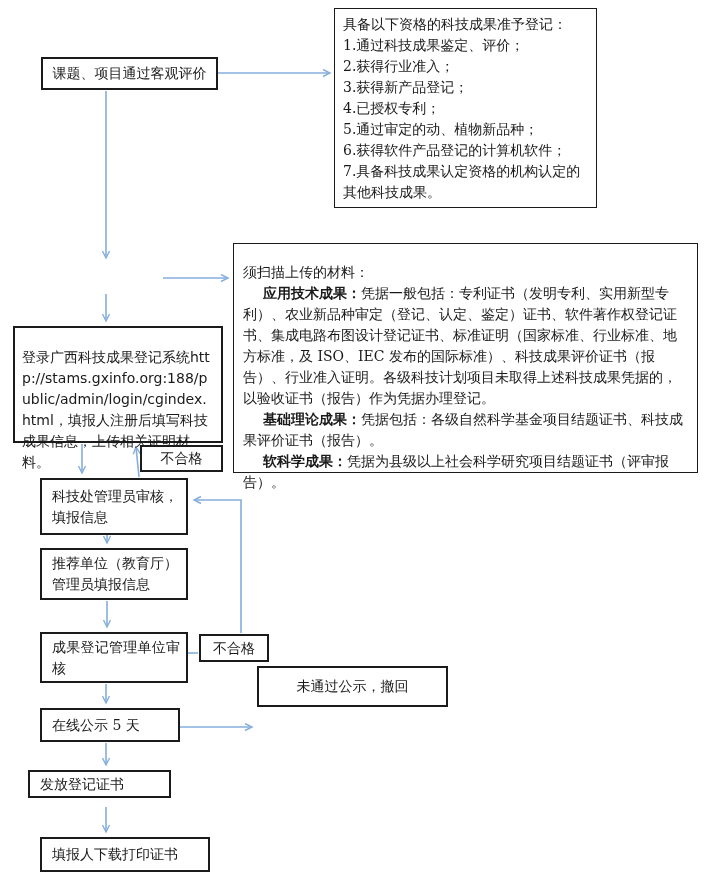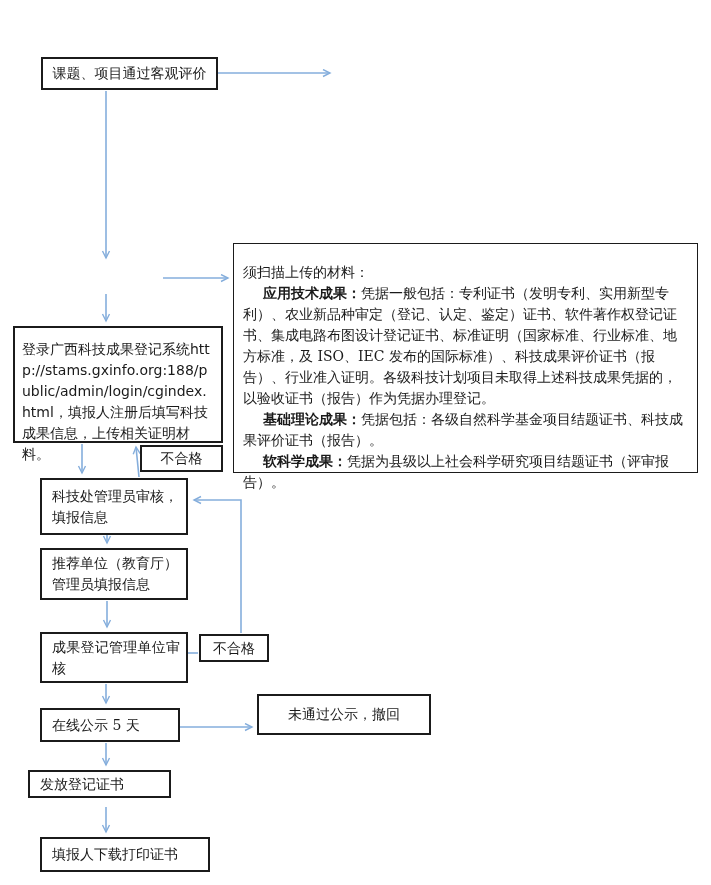--- a/index.html
+++ b/index.html
@@ -41,40 +41,40 @@
   }
   .pad-l { padding-left: 10px; padding-right: 6px; }
   
   .start-box   { left: 41px;  top: 57px;  width: 177px; height: 33px; }
   
   .elig-box    { left: 334px; top: 8px;   width: 263px; height: 200px; padding: 5px 8px; }
   .elig-box div { line-height: 21px; }
   
   .prep-box    { left: 47px;  top: 263px; width: 116px; height: 30px; }
   
-  .login-box   { left: 13px;  top: 326px; width: 210px; height: 117px; padding: 11px 7px; word-break: break-all; }
+  .login-box   { left: 13px;  top: 326px; width: 210px; height: 117px; padding: 19px 7px; word-break: break-all; }
   .login-box .url { font-family: "DejaVu Sans", "Liberation Sans", sans-serif; }
   
   .mat-box     { left: 233px; top: 243px; width: 465px; height: 230px; padding: 18px 9px; }
   .mat-box p   { margin: 0; }
   .mat-box b   { font-weight: bold; margin-left: 20px; }
   
   .reject1-box { left: 140px; top: 445px; width: 83px;  height: 27px; }
   
   .dept-box    { left: 40px;  top: 478px; width: 148px; height: 57px; }
   
   .recom-box   { left: 40px;  top: 548px; width: 148px; height: 52px; }
   
   .registry-box{ left: 40px;  top: 632px; width: 148px; height: 51px; text-align: justify; }
   
   .reject2-box { left: 199px; top: 634px; width: 70px;  height: 28px; }
   
   .pub-box     { left: 40px;  top: 708px; width: 140px; height: 34px; }
   
-  .withdraw-box{ left: 257px; top: 694px; width: 174px; height: 41px; }
+  .withdraw-box{ left: 257px; top: 666px; width: 191px; height: 41px; }
   
   .cert-box    { left: 28px;  top: 770px; width: 143px; height: 28px; }
   
   .dl-box      { left: 40px;  top: 837px; width: 170px; height: 35px; }
 </style>
 </head>
 <body>
 
 <div class="canvas">
 
@@ -97,20 +97,30 @@
       <path d="M241,633 V500 H194" marker-end="url(#arw)"></path>
       <path d="M106,684 V703" marker-end="url(#arw)"></path>
       <path d="M180,727 H252" marker-end="url(#arw)"></path>
       <path d="M106,743 V765" marker-end="url(#arw)"></path>
       <path d="M106,807 V832" marker-end="url(#arw)"></path>
     </g>
   </svg>
 
   <div class="box start-box vcenter hcenter">课题、项目通过客观评价</div>
 
+  <div class="box elig-box thin">
+    <div>具备以下资格的科技成果准予登记：</div>
+    <div>1.通过科技成果鉴定、评价；</div>
+    <div>2.获得行业准入；</div>
+    <div>3.获得新产品登记；</div>
+    <div>4.已授权专利；</div>
+    <div>5.通过审定的动、植物新品种；</div>
+    <div>6.获得软件产品登记的计算机软件；</div>
+    <div>7.具备科技成果认定资格的机构认定的其他科技成果。</div>
+  </div>
 
 
   <div class="box login-box">
     <span>登录广西科技成果登记系统</span><span class="url">http://stams.gxinfo.org:188/public/admin/login/cgindex.html</span><span>，填报人注册后填写科技成果信息，上传相关证明材料。</span>
   </div>
 
   <div class="box mat-box thin">
     <p>须扫描上传的材料：</p>
     <p><b>应用技术成果：</b><span>凭据一般包括：专利证书（发明专利、实用新型专利）、农业新品种审定（登记、认定、鉴定）证书、软件著作权登记证书、集成电路布图设计登记证书、标准证明（国家标准、行业标准、地方标准，及 ISO、IEC 发布的国际标准）、科技成果评价证书（报告）、行业准入证明。各级科技计划项目未取得上述科技成果凭据的，以验收证书（报告）作为凭据办理登记。</span></p>
     <p><b>基础理论成果：</b><span>凭据包括：各级自然科学基金项目结题证书、科技成果评价证书（报告）。</span></p>

